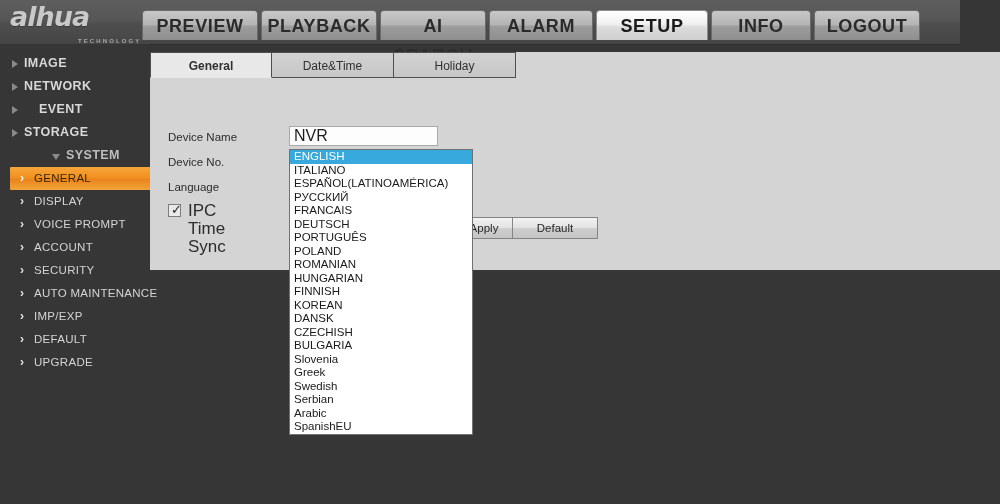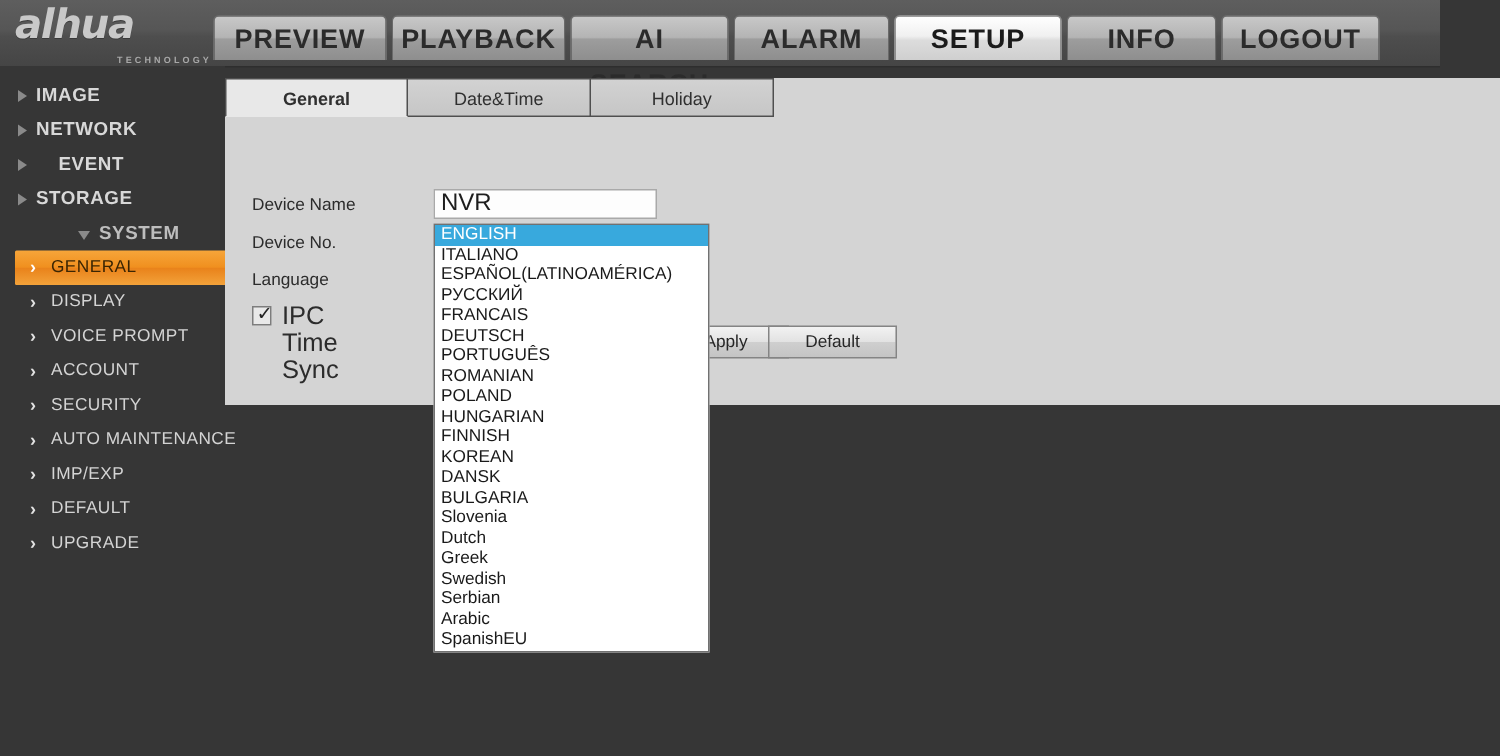--- a/index.html
+++ b/index.html
@@ -266,27 +266,27 @@
 </div>
 
 <div id="dropdown">
     <div class="opt sel">ENGLISH</div>
     <div class="opt">ITALIANO</div>
     <div class="opt">ESPAÑOL(LATINOAMÉRICA)</div>
     <div class="opt">РУССКИЙ</div>
     <div class="opt">FRANCAIS</div>
     <div class="opt">DEUTSCH</div>
     <div class="opt">PORTUGUÊS</div>
+    <div class="opt">POLAND</div>
     <div class="opt">ROMANIAN</div>
-    <div class="opt">POLAND</div>
     <div class="opt">HUNGARIAN</div>
     <div class="opt">FINNISH</div>
     <div class="opt">KOREAN</div>
     <div class="opt">DANSK</div>
+    <div class="opt">CZECHISH</div>
     <div class="opt">BULGARIA</div>
     <div class="opt">Slovenia</div>
-    <div class="opt">Dutch</div>
     <div class="opt">Greek</div>
     <div class="opt">Swedish</div>
     <div class="opt">Serbian</div>
     <div class="opt">Arabic</div>
     <div class="opt">SpanishEU</div>
   </div>
 
 </body></html>

